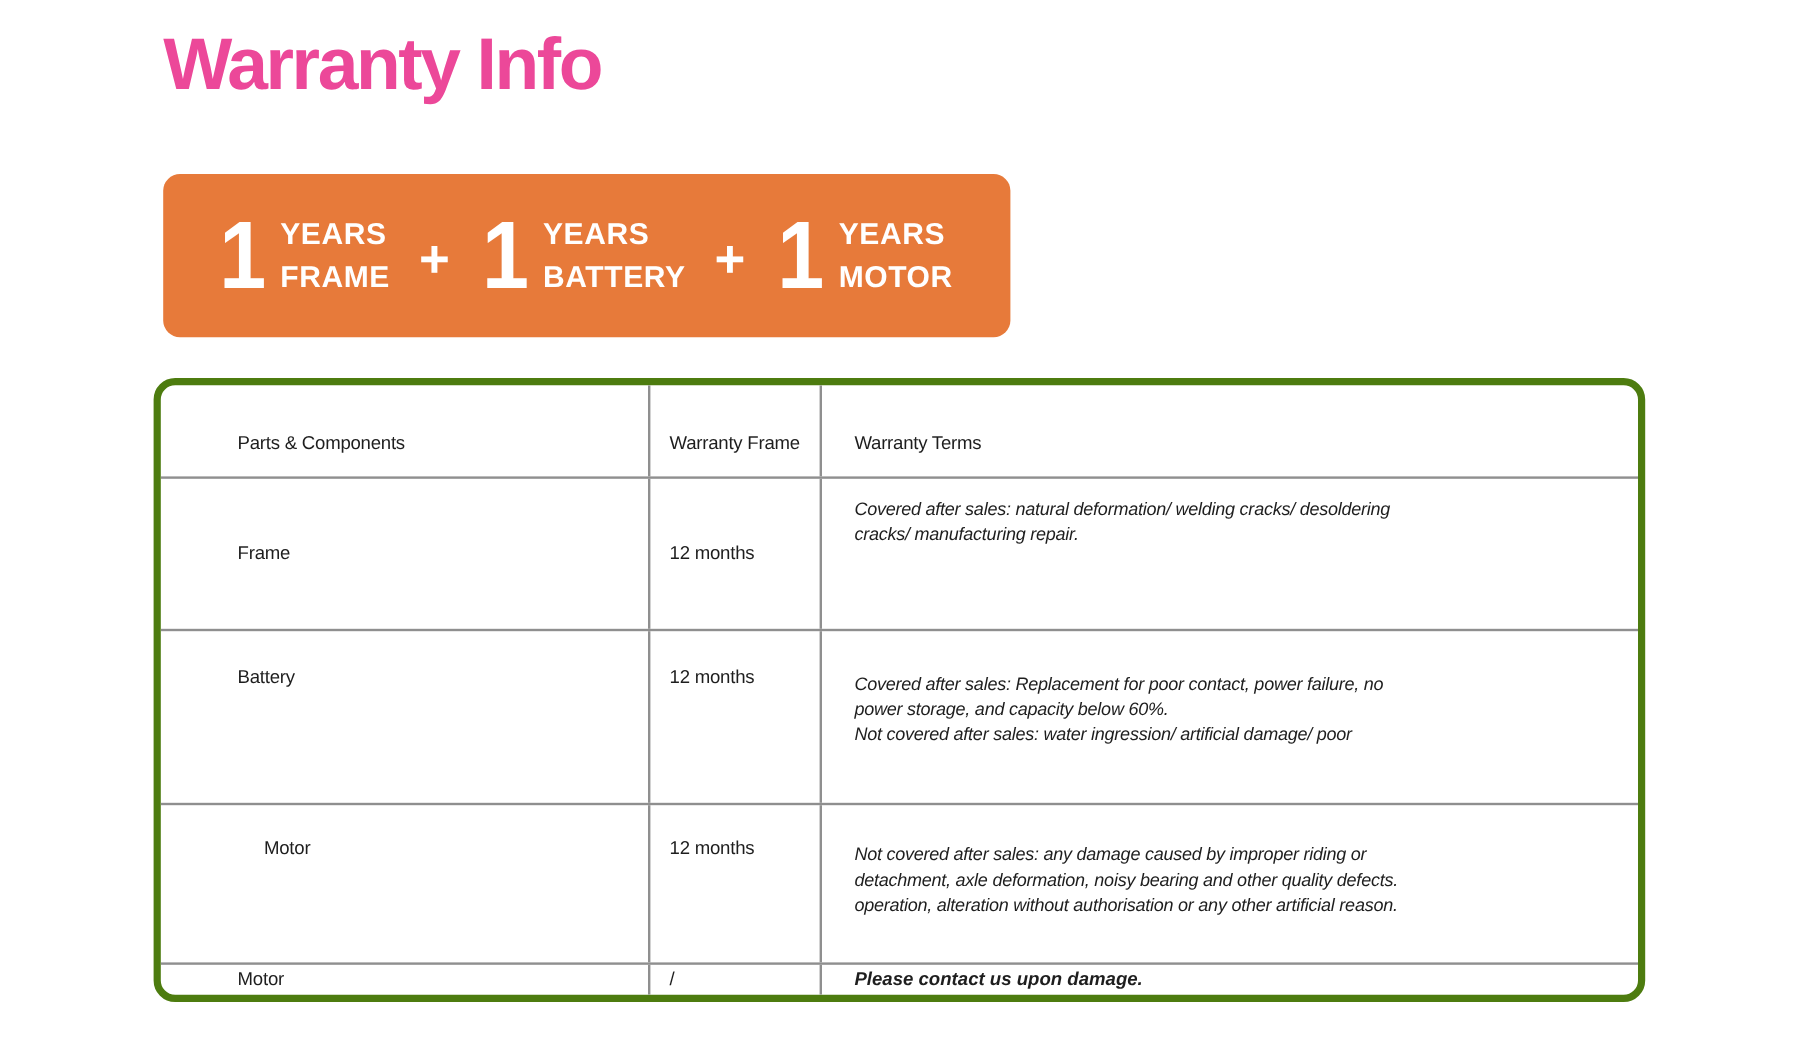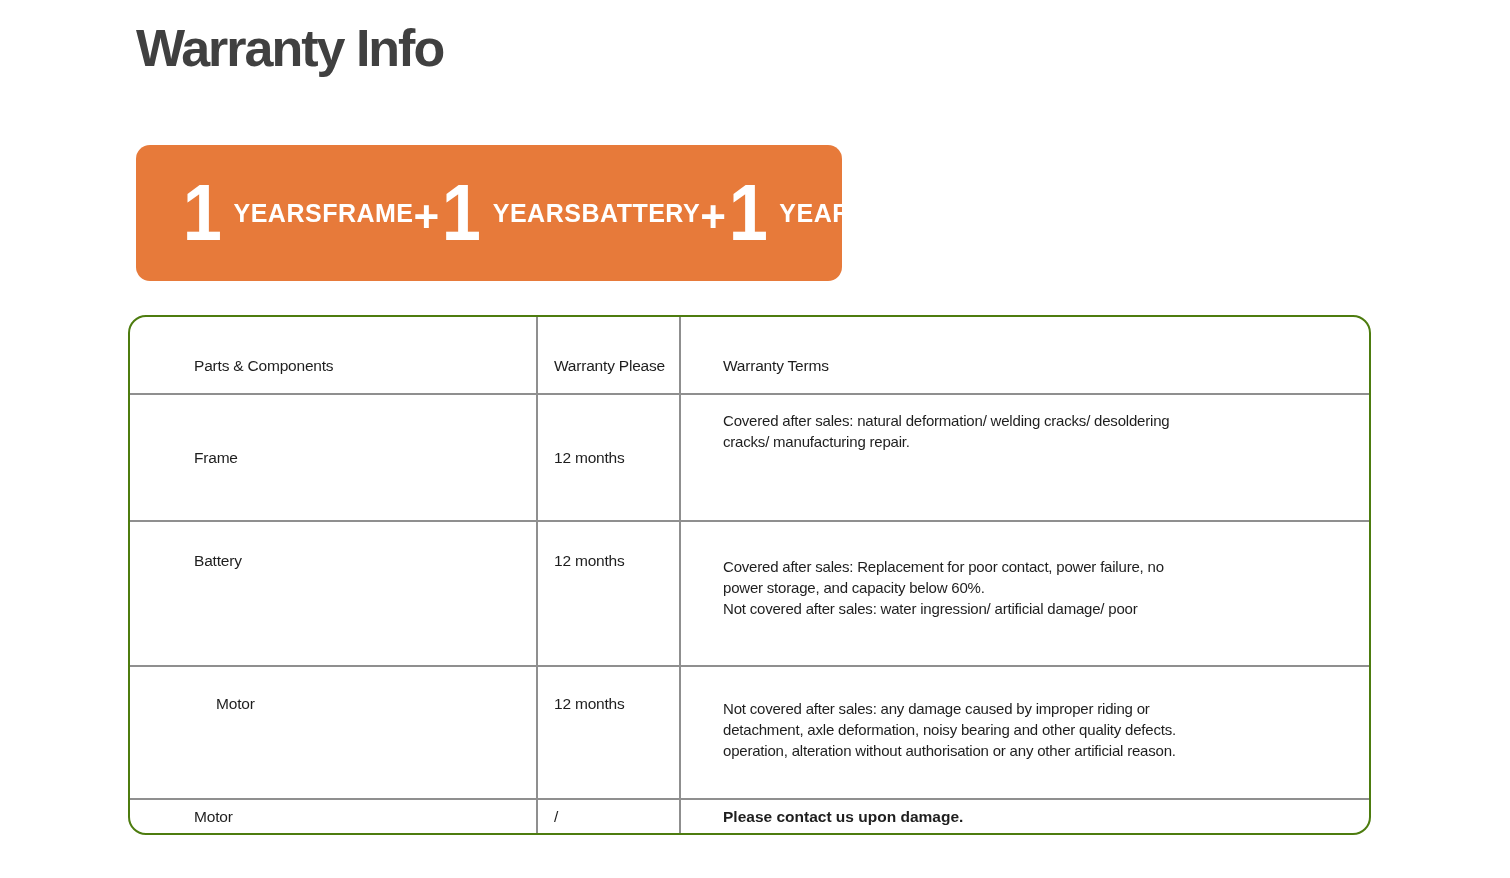--- a/index.html
+++ b/index.html
@@ -9,24 +9,24 @@
     font-family: "Liberation Sans", sans-serif;
     color: #1e1e1e;
     overflow: hidden;
     position: relative;
   }
 
   
   .page-title {
     position: absolute;
     left: 136px; top: 18px;
-    font-size: 52px;
+    font-size: 61px;
     font-weight: bold;
     letter-spacing: -2px;
-    color: #404040;
+    color: #ec4899;
     white-space: nowrap;
   }
 
   
   .banner {
     position: absolute;
     left: 136px; top: 145px;
     width: 706px; height: 136px;
     background: #E77A3A;
     border-radius: 14px;
@@ -39,39 +39,39 @@
   .banner-item { display: flex; align-items: center; gap: 9px; }
   .banner-num {
     font-size: 80px;
     font-weight: bold;
     line-height: 0.92;
     transform: scaleX(0.88);
     transform-origin: center;
   }
   .banner-text {
     display: flex;
-    flex-direction: row;
+    flex-direction: column;
     font-size: 25px;
     font-weight: bold;
     line-height: 36px;
     letter-spacing: 0.5px;
   }
   .banner-plus {
     font-size: 44px;
     font-weight: bold;
     margin-top: 8px;
     line-height: 1;
   }
 
   
   .wtable {
     position: absolute;
     left: 128px; top: 315px;
     width: 1243px; height: 520px;
-    border: 2px solid #4d7c0f;
+    border: 6px solid #4d7c0f;
     border-radius: 18px;
     overflow: hidden;
     display: flex;
     flex-direction: column;
     background: #ffffff;
   }
   .trow {
     display: grid;
     grid-template-columns: 408px 143px 1fr;
     border-bottom: 2px solid #8f8f8f;
@@ -80,21 +80,21 @@
   .cell { overflow: hidden; }
   .c1, .c2 { border-right: 2px solid #8f8f8f; }
 
   .r-head   { height: 78px; }
   .r-frame  { height: 127px; }
   .r-battery{ height: 145px; }
   .r-motor  { height: 133px; }
 
   .c1 { padding-left: 64px; }
   .c2 { padding-left: 16px; }
-  .c3 { padding-left: 42px; padding-right: 110px; }
+  .c3 { padding-left: 27px; padding-right: 110px; }
 
   .label { font-size: 15.5px; letter-spacing: -0.2px; }
 
   
   .r-head .cell { display: flex; align-items: flex-start; padding-top: 40px; }
 
   
   .r-frame .c1, .r-frame .c2 { display: flex; align-items: center; }
   .r-frame .c3 { padding-top: 15px; }
 
@@ -105,21 +105,21 @@
   
   .r-motor .c1 { padding-top: 28px; padding-left: 86px; }
   .r-motor .c2 { padding-top: 28px; }
   .r-motor .c3 { padding-top: 31px; }
 
   
   .r-others .cell { display: flex; align-items: center; }
   .r-others .c3 .term-line { font-weight: bold; font-size: 15.5px; text-align: center; }
 
   .terms { font-size: 15px; letter-spacing: -0.2px; }
-  .term-line { line-height: 21px; white-space: pre; }
+  .term-line { line-height: 21px; white-space: pre; font-style: italic; }
 </style>
 </head>
 <body>
 
 <h1 class="page-title">Warranty Info</h1>
 
 <div class="banner">
   <div class="banner-item">
     <span class="banner-num">1</span>
     <span class="banner-text">
@@ -145,21 +145,21 @@
   </div>
 </div>
 
 <div class="wtable">
 
   <div class="trow r-head">
     <div class="cell c1">
       <span class="label">Parts &amp; Components</span>
     </div>
     <div class="cell c2">
-      <span class="label">Warranty Please</span>
+      <span class="label">Warranty Frame</span>
     </div>
     <div class="cell c3">
       <span class="label">Warranty Terms</span>
     </div>
   </div>
 
   <div class="trow r-frame">
     <div class="cell c1">
       <span class="label">Frame</span>
     </div>

